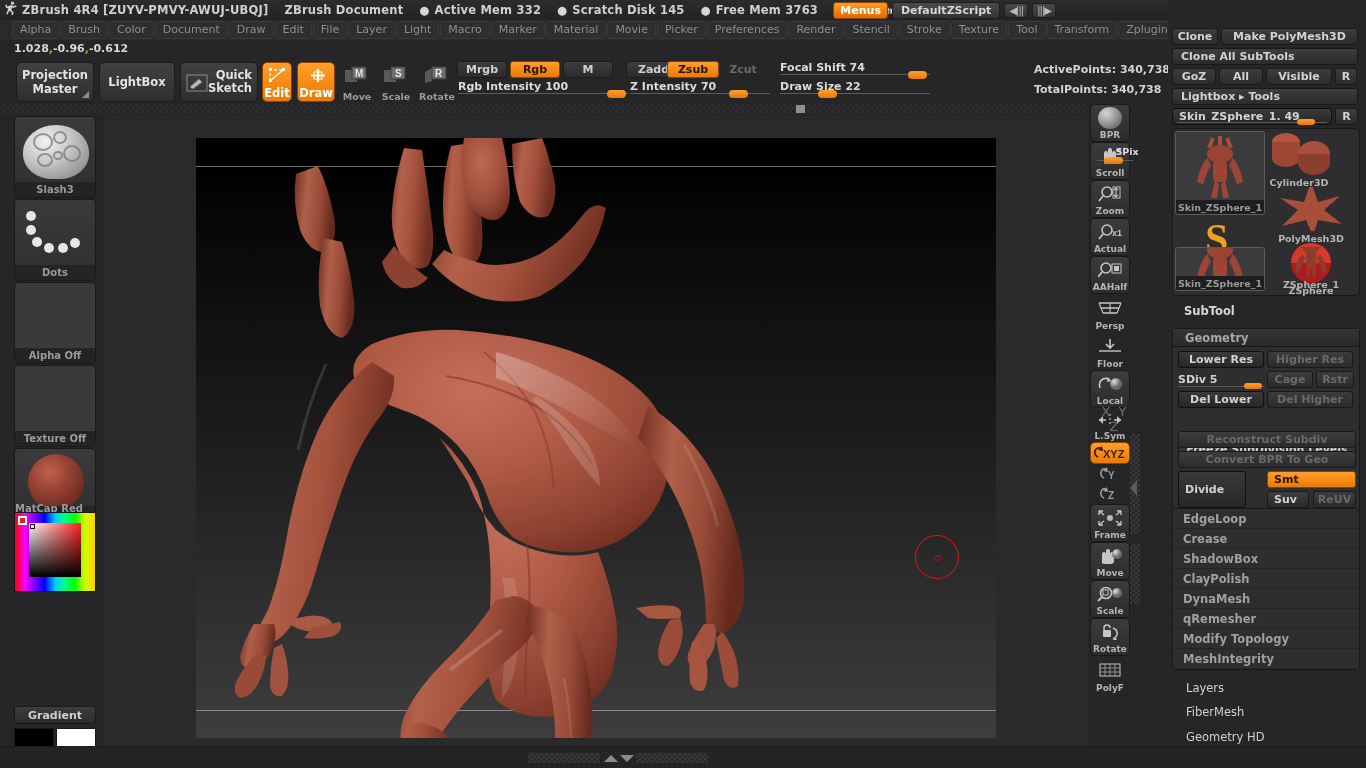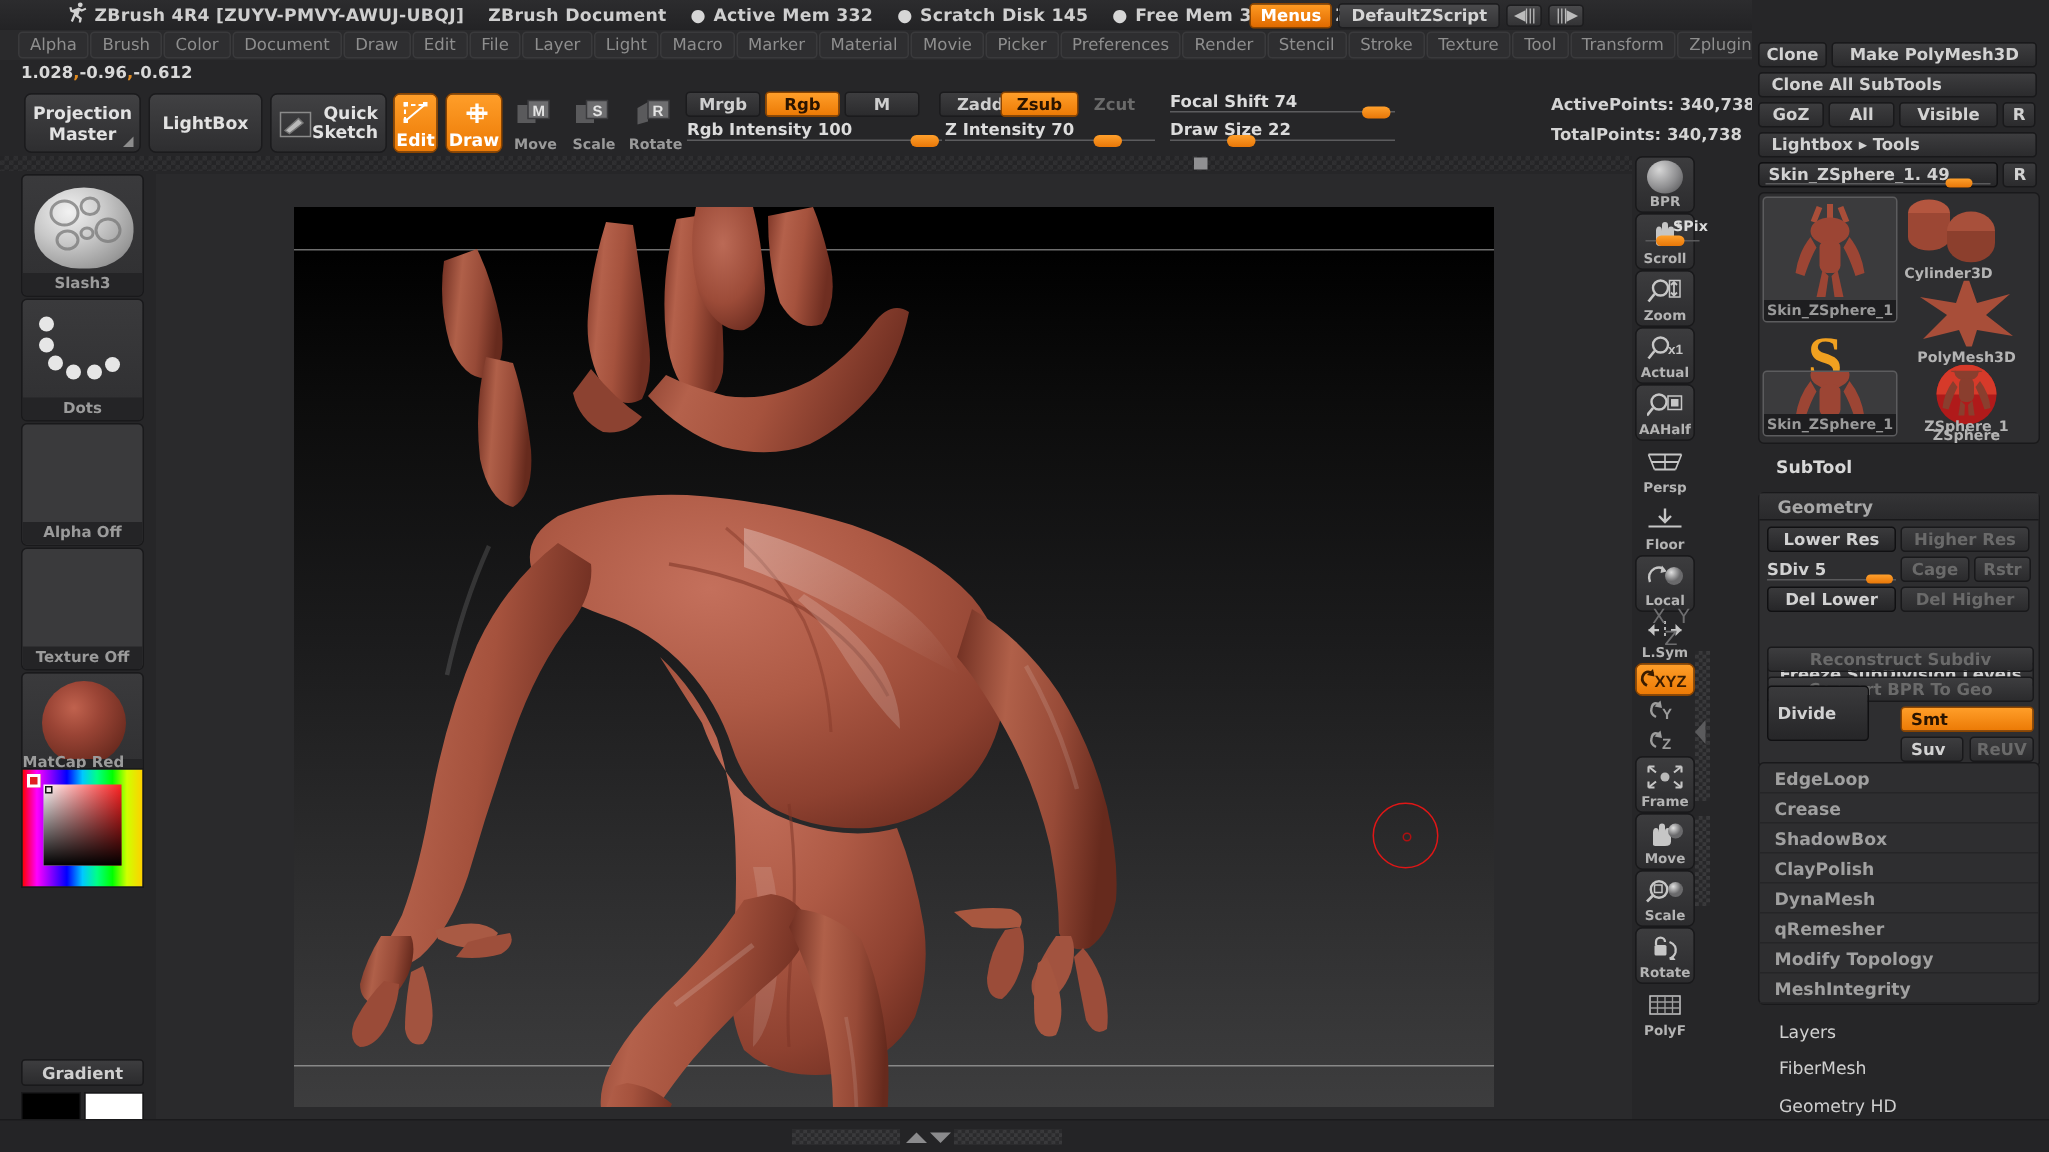--- a/index.html
+++ b/index.html
@@ -10,21 +10,21 @@
     overflow: hidden;
     color: #b8b8b8;
   }
   #app { position: relative; width: 1366px; height: 768px; }
 
   
   #titlebar {
     position: absolute; left: 0; top: 0; width: 1366px; height: 20px;
     background: linear-gradient(180deg,#2c2c2e 0%, #232325 100%);
     display: flex; align-items: center; font-size: 11.5px; font-weight: bold;
-    color: #cfcfcf; letter-spacing: .2px; padding-left: 41px;
+    color: #cfcfcf; letter-spacing: .2px;
   }
   .tb-logo { width: 22px; text-align: center; font-size: 13px; color: #d8d8d8; }
   .tb-item { margin-right: 16px; white-space: nowrap; }
   .tb-dot { color: #d6d6d6; margin-right: 5px; }
   .tb-arrow { color: #d6d6d6; }
 
   
   #winbtns { position: absolute; right: 2px; top: 1px; display: flex; gap: 3px; align-items: center; }
   .wbtn {
     height: 18px; min-width: 26px; padding: 0 5px;
@@ -950,21 +950,21 @@
       <div class="rp-row" style="left:5px; top:82px;margin-top:30px;">
         <div class="rbtn" style="width:178px;">Freeze SubDivision Levels</div>
       </div>
       <div class="rp-row" style="left:5px; top:102px;">
         <div class="rbtn dim" style="width:178px;">Reconstruct Subdiv</div>
       </div>
       <div class="rp-row" style="left:5px; top:122px;">
         <div class="rbtn dim" style="width:178px;">Convert BPR To Geo</div>
       </div>
 
-      <div class="rbtn dark" style="position:absolute; left:5px; top:128px; width:68px; height:37px; justify-content:flex-start; padding-left:6px;">Divide</div>
+      <div class="rbtn dark" style="position:absolute; left:5px; top:142px; width:68px; height:37px; justify-content:flex-start; padding-left:6px;">Divide</div>
       <div class="rbtn hi" style="position:absolute; left:94px; top:142px; width:89px; justify-content:flex-start; padding-left:6px;">Smt</div>
       <div class="rbtn" style="position:absolute; left:94px; top:162px; width:42px; justify-content:flex-start; padding-left:6px;">Suv</div>
       <div class="rbtn dim" style="position:absolute; left:140px; top:162px; width:43px;">ReUV</div>
     </div>
 
     <div id="menulist">
         <div class="mlrow">EdgeLoop</div>
         <div class="mlrow">Crease</div>
         <div class="mlrow">ShadowBox</div>
         <div class="mlrow">ClayPolish</div>

